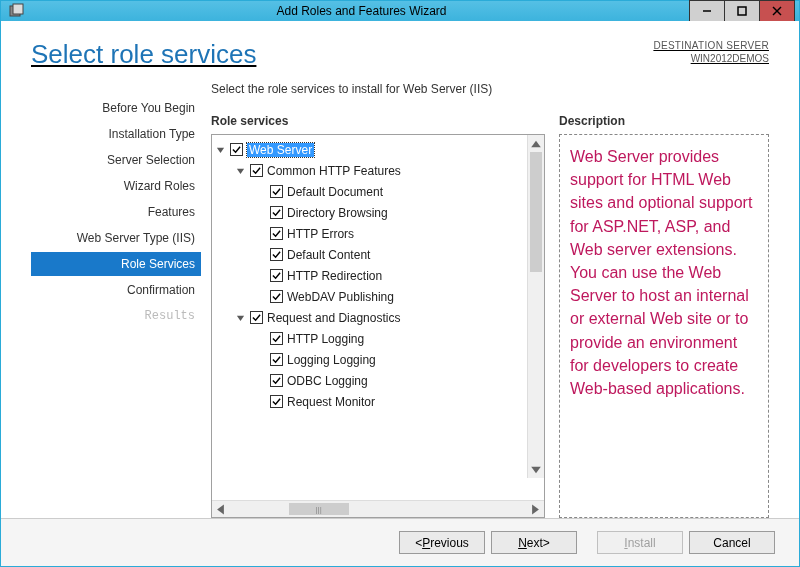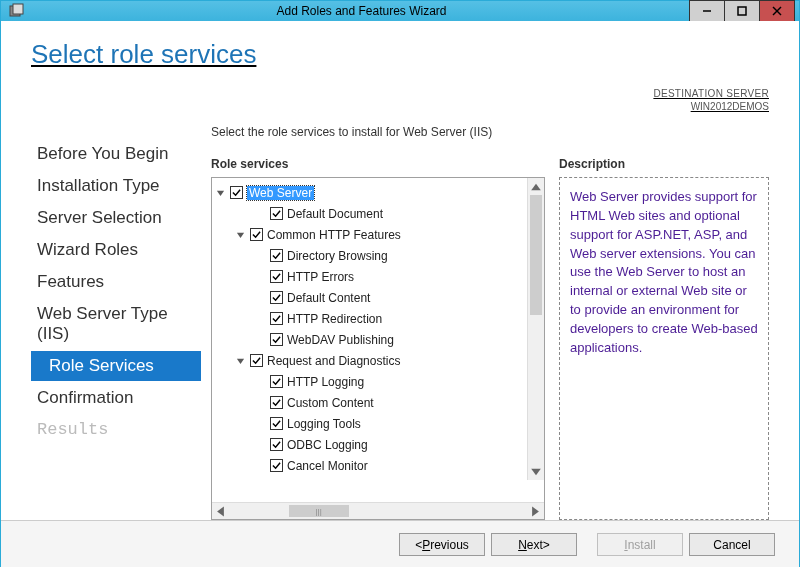--- a/index.html
+++ b/index.html
@@ -13,26 +13,26 @@
     .win-controls { display: flex; }
     .win-btn { width: 36px; height: 22px; border: 1px solid #333; display: flex; align-items: center; justify-content: center; background: #d0d0d0; margin-left: -1px; }
     .win-btn.close { background: #c75050; }
     .win-btn svg { width: 10px; height: 10px; }
     
     .content { flex: 1; background: #fff; display: flex; flex-direction: column; padding: 0; }
     
     .header-row { display: flex; align-items: flex-start; justify-content: space-between; padding: 18px 30px 0 30px; text-decoration: underline; }
     .page-title { font-size: 26px; font-weight: 300; color: #1e74b6; }
     .dest-block { text-align: right; font-size: 10px; color: #555; line-height: 1.3; }
-    .dest-label { letter-spacing: 0.3px; margin-top: 48px; }
+    .dest-label { letter-spacing: 0.3px; }
     
     .main-area { flex: 1; display: flex; padding: 12px 30px 0 30px; gap: 0; min-height: 0; }
     
     .sidebar { width: 170px; padding-top: 14px; }
-    .sidebar-item { font-size: 17px; color: #333; padding: 5px 6px; cursor: pointer; margin-bottom: 2px; }
+    .sidebar-item { font-size: 12px; color: #333; padding: 5px 6px; cursor: pointer; margin-bottom: 2px; text-align: right; }
     .sidebar-item.disabled { color: #bbb; font-family: Liberation Mono, monospace; }
     .sidebar-item.indent { padding-left: 18px; }
     .sidebar-item.selected { background: #1979ca; color: #fff; }
     
     .center { flex: 1; display: flex; flex-direction: column; padding-left: 10px; min-height: 0; justify-content: flex-end; }
     .instruction { font-size: 12px; color: #333; margin-bottom: 18px; }
     .section-label { font-size: 12px; font-weight: 600; color: #333; margin-bottom: 6px; }
     .two-col { display: flex; gap: 14px; flex: 1; min-height: 0; }
     
     .tree-container { flex: 1; border: 1px solid #a0a0a0; display: flex; flex-direction: column; min-height: 0; gap: 22px; }
@@ -49,21 +49,21 @@
     
     .tree-row { display: flex; align-items: center; height: 21px; font-size: 12px; color: #222; gap: 4px; }
     .spacer { display: inline-block; width: 16px; }
     .toggle { width: 12px; height: 12px; display: inline-flex; align-items: center; justify-content: center; }
     .toggle svg { width: 9px; height: 9px; }
     .cb { width: 13px; height: 13px; border: 1px solid #333; display: inline-flex; align-items: center; justify-content: center; background: #fff; }
     .cb svg { width: 9px; height: 9px; }
     .tree-label.selected { background: #3399ff; color: #fff; padding: 0 2px; outline: 1px dotted #333; }
     
     .desc-col { width: 210px; display: flex; flex-direction: column; }
-    .desc-box { flex: 1; border: 1px dashed #888; padding: 10px; font-size: 13px; color: #4c1d95; line-height: 1.45; }
+    .desc-box { flex: 1; border: 1px dashed #888; padding: 10px; font-size: 16px; color: #be185d; line-height: 1.45; }
     
     .footer { height: 48px; border-top: 1px solid #ccc; background: #f5f5f5; display: flex; align-items: center; justify-content: flex-end; padding: 0 24px; gap: 6px; }
     .btn { width: 86px; height: 23px; font-size: 12px; border: 1px solid #9a9a9a; background: #eaeaea; display: flex; align-items: center; justify-content: center; cursor: pointer; }
     .btn.disabled { color: #a0a0a0; border-color: #c0c0c0; background: #f0f0f0; }
     .u { text-decoration: underline; }
   </style>
 </head>
 <body>
 
 <div class="window">
@@ -133,110 +133,110 @@
                       </span>
                       <span class="cb">
                         <svg viewBox="0 0 10 10">
                           <path d="M1 5 L4 8 L9 2" fill="none" stroke="#000" stroke-width="1.6"></path>
                         </svg>
                       </span>
                       <span class="tree-label selected">Web Server</span>
                     </div>
                     <div class="tree-row">
                       <span class="spacer"></span>
+                      <span class="toggle">
+                        <svg viewBox="0 0 10 10">
+                          <path d="M1 3 L9 3 L5 9 Z" fill="#595959"></path>
+                        </svg>
+                      </span>
+                      <span class="cb">
+                        <svg viewBox="0 0 10 10">
+                          <path d="M1 5 L4 8 L9 2" fill="none" stroke="#000" stroke-width="1.6"></path>
+                        </svg>
+                      </span>
+                      <span class="tree-label">Common HTTP Features</span>
+                    </div>
+                    <div class="tree-row">
+                      <span class="spacer"></span>
                       <span class="spacer"></span>
                       <span class="spacer" style="width:12px"></span>
                       <span class="cb">
                         <svg viewBox="0 0 10 10">
                           <path d="M1 5 L4 8 L9 2" fill="none" stroke="#000" stroke-width="1.6"></path>
                         </svg>
                       </span>
                       <span class="tree-label">Default Document</span>
                     </div>
                     <div class="tree-row">
                       <span class="spacer"></span>
+                      <span class="spacer"></span>
+                      <span class="spacer" style="width:12px"></span>
+                      <span class="cb">
+                        <svg viewBox="0 0 10 10">
+                          <path d="M1 5 L4 8 L9 2" fill="none" stroke="#000" stroke-width="1.6"></path>
+                        </svg>
+                      </span>
+                      <span class="tree-label">Directory Browsing</span>
+                    </div>
+                    <div class="tree-row">
+                      <span class="spacer"></span>
+                      <span class="spacer"></span>
+                      <span class="spacer" style="width:12px"></span>
+                      <span class="cb">
+                        <svg viewBox="0 0 10 10">
+                          <path d="M1 5 L4 8 L9 2" fill="none" stroke="#000" stroke-width="1.6"></path>
+                        </svg>
+                      </span>
+                      <span class="tree-label">HTTP Errors</span>
+                    </div>
+                    <div class="tree-row">
+                      <span class="spacer"></span>
+                      <span class="spacer"></span>
+                      <span class="spacer" style="width:12px"></span>
+                      <span class="cb">
+                        <svg viewBox="0 0 10 10">
+                          <path d="M1 5 L4 8 L9 2" fill="none" stroke="#000" stroke-width="1.6"></path>
+                        </svg>
+                      </span>
+                      <span class="tree-label">Default Content</span>
+                    </div>
+                    <div class="tree-row">
+                      <span class="spacer"></span>
+                      <span class="spacer"></span>
+                      <span class="spacer" style="width:12px"></span>
+                      <span class="cb">
+                        <svg viewBox="0 0 10 10">
+                          <path d="M1 5 L4 8 L9 2" fill="none" stroke="#000" stroke-width="1.6"></path>
+                        </svg>
+                      </span>
+                      <span class="tree-label">HTTP Redirection</span>
+                    </div>
+                    <div class="tree-row">
+                      <span class="spacer"></span>
+                      <span class="spacer"></span>
+                      <span class="spacer" style="width:12px"></span>
+                      <span class="cb">
+                        <svg viewBox="0 0 10 10">
+                          <path d="M1 5 L4 8 L9 2" fill="none" stroke="#000" stroke-width="1.6"></path>
+                        </svg>
+                      </span>
+                      <span class="tree-label">WebDAV Publishing</span>
+                    </div>
+                    <div class="tree-row">
+                      <span class="spacer"></span>
                       <span class="toggle">
                         <svg viewBox="0 0 10 10">
                           <path d="M1 3 L9 3 L5 9 Z" fill="#595959"></path>
                         </svg>
                       </span>
                       <span class="cb">
                         <svg viewBox="0 0 10 10">
                           <path d="M1 5 L4 8 L9 2" fill="none" stroke="#000" stroke-width="1.6"></path>
                         </svg>
                       </span>
-                      <span class="tree-label">Common HTTP Features</span>
-                    </div>
-                    <div class="tree-row">
-                      <span class="spacer"></span>
-                      <span class="spacer"></span>
-                      <span class="spacer" style="width:12px"></span>
-                      <span class="cb">
-                        <svg viewBox="0 0 10 10">
-                          <path d="M1 5 L4 8 L9 2" fill="none" stroke="#000" stroke-width="1.6"></path>
-                        </svg>
-                      </span>
-                      <span class="tree-label">Directory Browsing</span>
-                    </div>
-                    <div class="tree-row">
-                      <span class="spacer"></span>
-                      <span class="spacer"></span>
-                      <span class="spacer" style="width:12px"></span>
-                      <span class="cb">
-                        <svg viewBox="0 0 10 10">
-                          <path d="M1 5 L4 8 L9 2" fill="none" stroke="#000" stroke-width="1.6"></path>
-                        </svg>
-                      </span>
-                      <span class="tree-label">HTTP Errors</span>
-                    </div>
-                    <div class="tree-row">
-                      <span class="spacer"></span>
-                      <span class="spacer"></span>
-                      <span class="spacer" style="width:12px"></span>
-                      <span class="cb">
-                        <svg viewBox="0 0 10 10">
-                          <path d="M1 5 L4 8 L9 2" fill="none" stroke="#000" stroke-width="1.6"></path>
-                        </svg>
-                      </span>
-                      <span class="tree-label">Default Content</span>
-                    </div>
-                    <div class="tree-row">
-                      <span class="spacer"></span>
-                      <span class="spacer"></span>
-                      <span class="spacer" style="width:12px"></span>
-                      <span class="cb">
-                        <svg viewBox="0 0 10 10">
-                          <path d="M1 5 L4 8 L9 2" fill="none" stroke="#000" stroke-width="1.6"></path>
-                        </svg>
-                      </span>
-                      <span class="tree-label">HTTP Redirection</span>
-                    </div>
-                    <div class="tree-row">
-                      <span class="spacer"></span>
-                      <span class="spacer"></span>
-                      <span class="spacer" style="width:12px"></span>
-                      <span class="cb">
-                        <svg viewBox="0 0 10 10">
-                          <path d="M1 5 L4 8 L9 2" fill="none" stroke="#000" stroke-width="1.6"></path>
-                        </svg>
-                      </span>
-                      <span class="tree-label">WebDAV Publishing</span>
-                    </div>
-                    <div class="tree-row">
-                      <span class="spacer"></span>
-                      <span class="toggle">
-                        <svg viewBox="0 0 10 10">
-                          <path d="M1 3 L9 3 L5 9 Z" fill="#595959"></path>
-                        </svg>
-                      </span>
-                      <span class="cb">
-                        <svg viewBox="0 0 10 10">
-                          <path d="M1 5 L4 8 L9 2" fill="none" stroke="#000" stroke-width="1.6"></path>
-                        </svg>
-                      </span>
                       <span class="tree-label">Request and Diagnostics</span>
                     </div>
                     <div class="tree-row">
                       <span class="spacer"></span>
                       <span class="spacer"></span>
                       <span class="spacer" style="width:12px"></span>
                       <span class="cb">
                         <svg viewBox="0 0 10 10">
                           <path d="M1 5 L4 8 L9 2" fill="none" stroke="#000" stroke-width="1.6"></path>
                         </svg>
@@ -245,32 +245,21 @@
                     </div>
                     <div class="tree-row">
                       <span class="spacer"></span>
                       <span class="spacer"></span>
                       <span class="spacer" style="width:12px"></span>
                       <span class="cb">
                         <svg viewBox="0 0 10 10">
                           <path d="M1 5 L4 8 L9 2" fill="none" stroke="#000" stroke-width="1.6"></path>
                         </svg>
                       </span>
-                      <span class="tree-label">Custom Content</span>
-                    </div>
-                    <div class="tree-row">
-                      <span class="spacer"></span>
-                      <span class="spacer"></span>
-                      <span class="spacer" style="width:12px"></span>
-                      <span class="cb">
-                        <svg viewBox="0 0 10 10">
-                          <path d="M1 5 L4 8 L9 2" fill="none" stroke="#000" stroke-width="1.6"></path>
-                        </svg>
-                      </span>
-                      <span class="tree-label">Logging Tools</span>
+                      <span class="tree-label">Logging Logging</span>
                     </div>
                     <div class="tree-row">
                       <span class="spacer"></span>
                       <span class="spacer"></span>
                       <span class="spacer" style="width:12px"></span>
                       <span class="cb">
                         <svg viewBox="0 0 10 10">
                           <path d="M1 5 L4 8 L9 2" fill="none" stroke="#000" stroke-width="1.6"></path>
                         </svg>
                       </span>
@@ -278,21 +267,21 @@
                     </div>
                     <div class="tree-row">
                       <span class="spacer"></span>
                       <span class="spacer"></span>
                       <span class="spacer" style="width:12px"></span>
                       <span class="cb">
                         <svg viewBox="0 0 10 10">
                           <path d="M1 5 L4 8 L9 2" fill="none" stroke="#000" stroke-width="1.6"></path>
                         </svg>
                       </span>
-                      <span class="tree-label">Cancel Monitor</span>
+                      <span class="tree-label">Request Monitor</span>
                     </div>
                   </div>
                 <div class="vscroll">
                   <div class="scroll-btn">
                       <svg viewBox="0 0 10 10">
                         <path d="M2 7 L5 3 L8 7 Z" fill="#666"></path>
                       </svg>
                     </div>
                   <div class="scroll-track">
                       <div class="scroll-thumb"></div>

